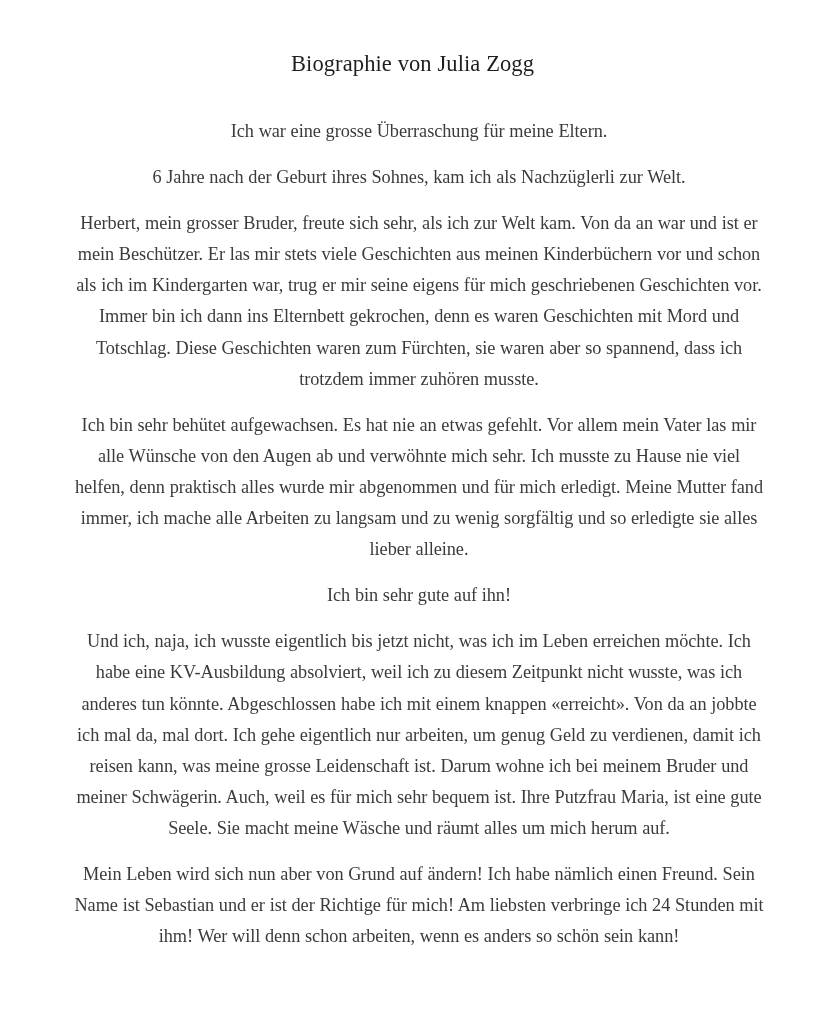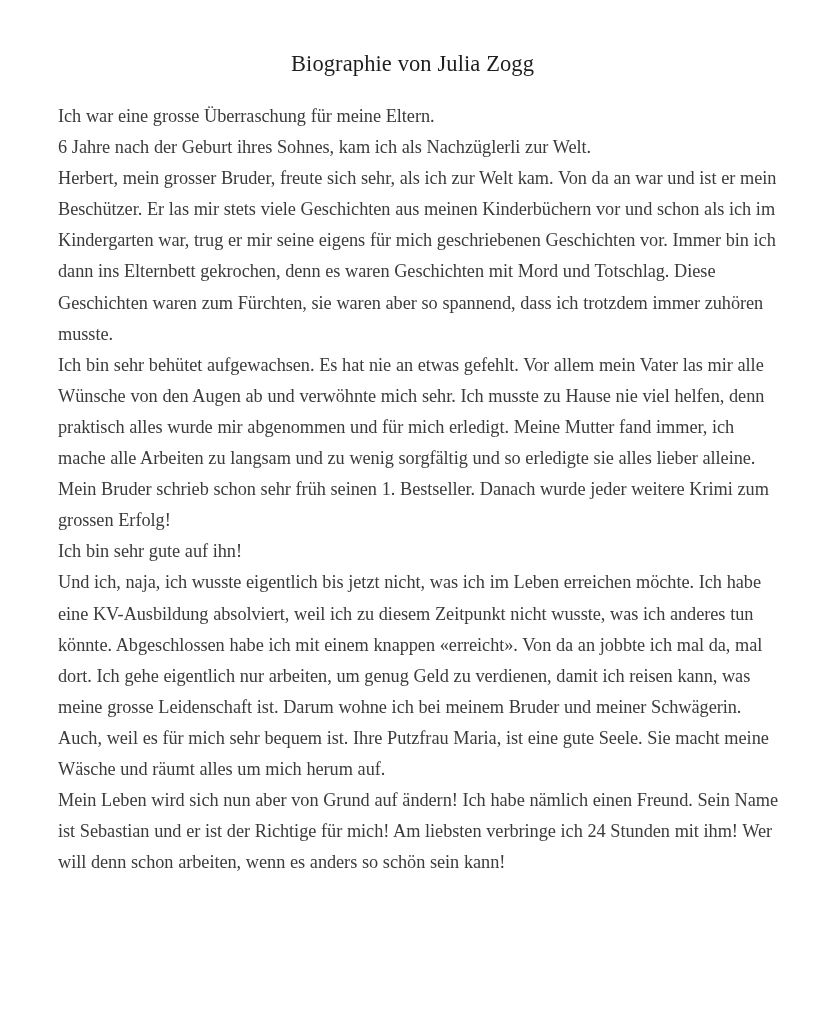--- a/index.html
+++ b/index.html
@@ -38,36 +38,35 @@
     left: 58px;
     width: 722px;
     color: #3b3b3b;
     font-size: 18.3px;
     line-height: 31.1px;
     letter-spacing: -0.05px;
     word-spacing: 0.2px;
   }
 
   .para {
-    margin: 0;
+    margin: 15px;
     padding: 0;
-    text-align: left;
+    text-align: center;
   }
 </style>
 </head>
 <body>
 
 <div class="page">
 
   <h1 class="doc-title">Biographie von Julia Zogg</h1>
 
   <div class="body-block">
     <p class="para">Ich war eine grosse Überraschung für meine Eltern.</p>
     <p class="para">6 Jahre nach der Geburt ihres Sohnes, kam ich als Nachzüglerli zur Welt.</p>
     <p class="para">Herbert, mein grosser Bruder, freute sich sehr, als ich zur Welt kam. Von da an war und ist er mein Beschützer. Er las mir stets viele Geschichten aus meinen Kinderbüchern vor und schon als ich im Kindergarten war, trug er mir seine eigens für mich geschriebenen Geschichten vor. Immer bin ich dann ins Elternbett gekrochen, denn es waren Geschichten mit Mord und Totschlag. Diese Geschichten waren zum Fürchten, sie waren aber so spannend, dass ich trotzdem immer zuhören musste.</p>
     <p class="para">Ich bin sehr behütet aufgewachsen. Es hat nie an etwas gefehlt. Vor allem mein Vater las mir alle Wünsche von den Augen ab und verwöhnte mich sehr. Ich musste zu Hause nie viel helfen, denn praktisch alles wurde mir abgenommen und für mich erledigt. Meine Mutter fand immer, ich mache alle Arbeiten zu langsam und zu wenig sorgfältig und so erledigte sie alles lieber alleine.</p>
-    <p class="para">Mein Bruder schrieb schon sehr früh seinen 1. Bestseller. Danach wurde jeder weitere Krimi zum grossen Erfolg!</p>
     <p class="para">Ich bin sehr gute auf ihn!</p>
     <p class="para">Und ich, naja, ich wusste eigentlich bis jetzt nicht, was ich im Leben erreichen möchte. Ich habe eine KV-Ausbildung absolviert, weil ich zu diesem Zeitpunkt nicht wusste, was ich anderes tun könnte. Abgeschlossen habe ich mit einem knappen «erreicht». Von da an jobbte ich mal da, mal dort. Ich gehe eigentlich nur arbeiten, um genug Geld zu verdienen, damit ich reisen kann, was meine grosse Leidenschaft ist. Darum wohne ich bei meinem Bruder und meiner Schwägerin. Auch, weil es für mich sehr bequem ist. Ihre Putzfrau Maria, ist eine gute Seele. Sie macht meine Wäsche und räumt alles um mich herum auf.</p>
     <p class="para">Mein Leben wird sich nun aber von Grund auf ändern! Ich habe nämlich einen Freund. Sein Name ist Sebastian und er ist der Richtige für mich! Am liebsten verbringe ich 24 Stunden mit ihm! Wer will denn schon arbeiten, wenn es anders so schön sein kann!</p>
   </div>
 
 </div>
 
 </body></html>

